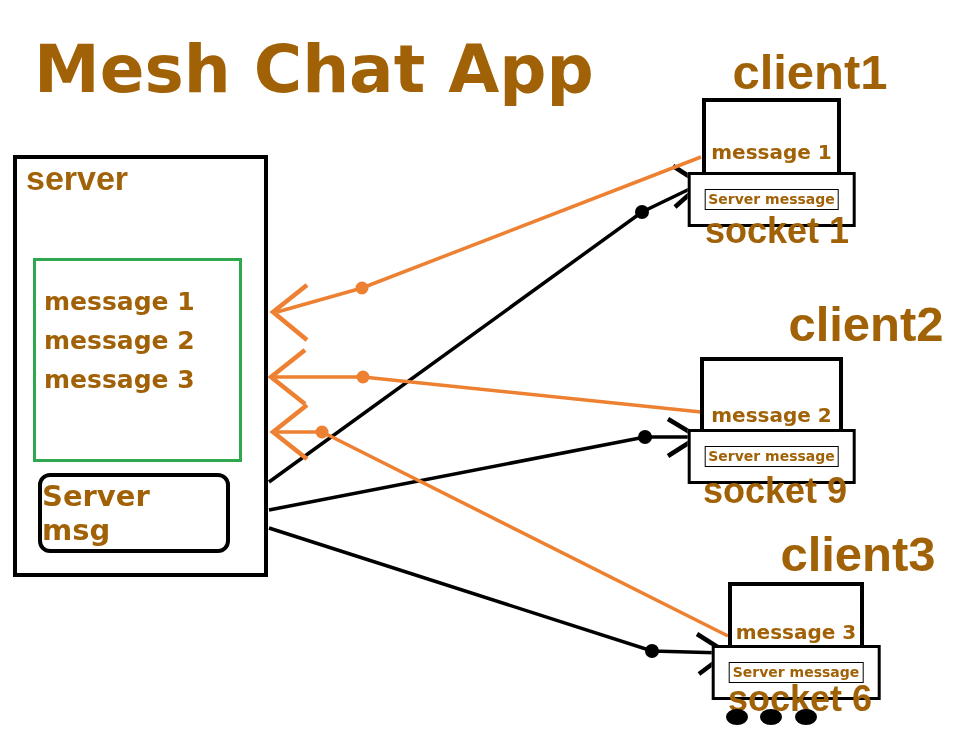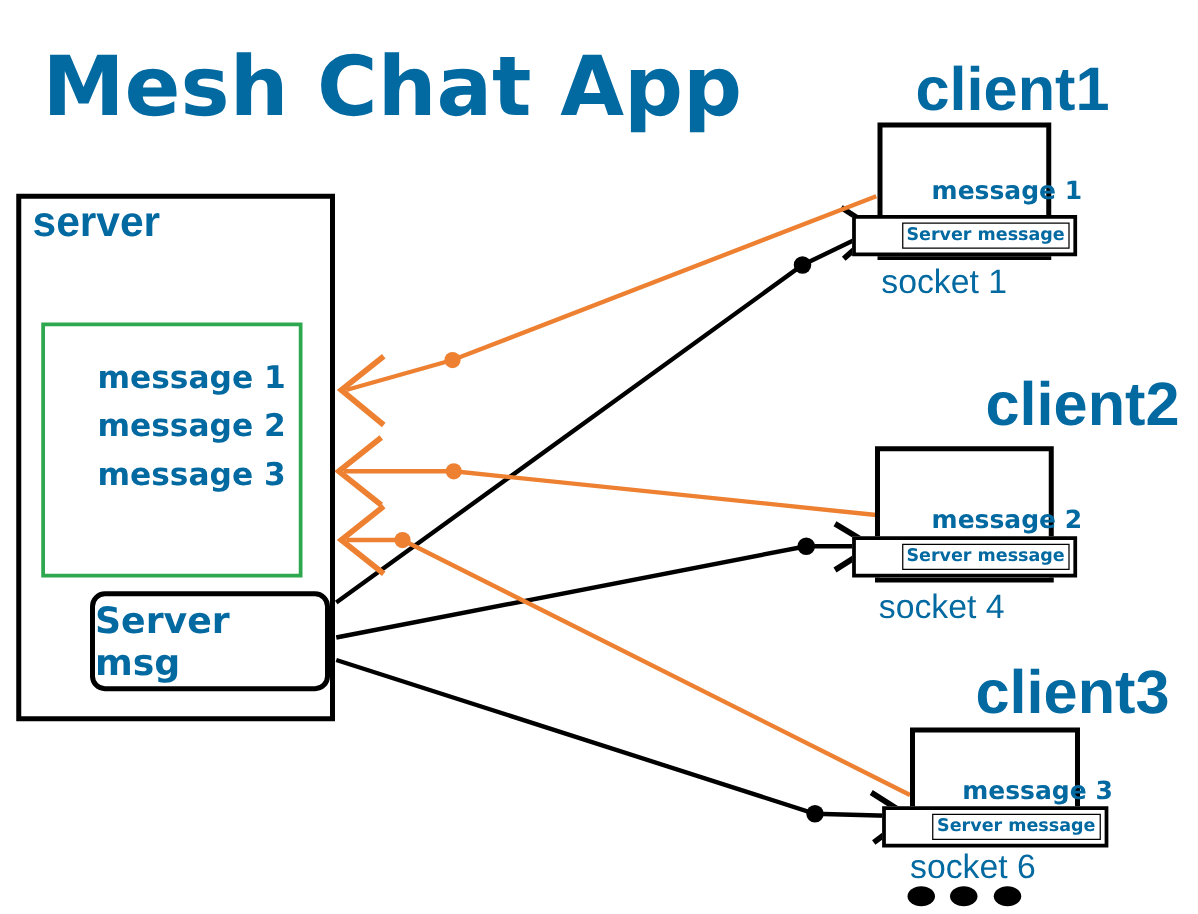--- a/index.html
+++ b/index.html
@@ -3,23 +3,23 @@
 <meta charset="utf-8">
 <style>
   :root{
     --orange:#ED8031;
     --green:#2EA84F;
     --black:#000000;
   }
   html,body{margin:0;padding:0;background:#fff;}
   .canvas{
     position:relative;width:958px;height:731px;background:#ffffff;overflow:hidden;
-    font-family:"Liberation Sans", sans-serif;color:#0369a1;
+    font-family:"Liberation Sans", sans-serif;color:#a16207;
   }
-  .comic{font-family:"DejaVu Sans", sans-serif;font-weight:bold;margin-left:34px;}
+  .comic{font-family:"DejaVu Sans", sans-serif;font-weight:bold;}
 
   
   .title{position:absolute;left:34px;top:30px;font-size:66px;line-height:1.2;
          font-family:"DejaVu Sans", sans-serif;font-weight:bold;white-space:nowrap;}
 
   
   .server-box{position:absolute;left:13px;top:155px;width:255px;height:422px;
               border:4px solid var(--black);box-sizing:border-box;background:#fff;}
   .server-label{position:absolute;left:9px;top:0px;font-size:34px;font-weight:700;line-height:1.15;}
   .green-box{position:absolute;left:16px;top:99px;width:209px;height:204px;
@@ -29,23 +29,23 @@
                   border:4px solid var(--black);border-radius:12px;box-sizing:border-box;
                   display:flex;align-items:center;justify-content:center;
                   font-size:29px;background:#fff;}
   .serversocket-label{position:absolute;left:13px;top:582px;font-size:30px;font-weight:bold;}
 
   
   .client-name{position:absolute;width:220px;text-align:center;font-size:49px;font-weight:700;white-space:nowrap;}
   .client-box{position:absolute;border:4px solid var(--black);box-sizing:border-box;background:#fff;}
   .client-msg{position:absolute;left:0;width:100%;text-align:center;font-size:20px;white-space:nowrap;}
   .btn-double{position:absolute;left:50%;transform:translateX(-50%);
-              border:3px solid var(--black);padding:3px;background:#fff;}
+              border:3px solid var(--black);padding:14px;background:#fff;}
   .btn-inner{border:1px solid var(--black);font-size:14px;line-height:19px;padding:0 3px;white-space:nowrap;}
-  .socket-label{position:absolute;font-size:27px;font-weight:normal;white-space:nowrap;}
+  .socket-label{position:absolute;font-size:36px;font-weight:bold;white-space:nowrap;}
 
   #c1-name{left:700px;top:44px;}
   #c1-box{left:702px;top:98px;width:139px;height:110px;}
   #c1-box .client-msg{top:38px;}
   #c1-box .btn-double{top:70px;}
   #c1-socket{left:705px;top:210px;}
 
   #c2-name{left:756px;top:296px;}
   #c2-box{left:700px;top:357px;width:143px;height:109px;}
   #c2-box .client-msg{top:42px;}
@@ -132,21 +132,21 @@
   </div>
   <div class="socket-label" id="c1-socket">socket 1</div>
 
   <div class="client-name" id="c2-name">client2</div>
   <div class="client-box" id="c2-box">
     <div class="client-msg comic">message 2</div>
     <div class="btn-double">
       <div class="btn-inner comic">Server message</div>
     </div>
   </div>
-  <div class="socket-label" id="c2-socket">socket 4</div>
+  <div class="socket-label" id="c2-socket">socket 9</div>
 
   <div class="client-name" id="c3-name">client3</div>
   <div class="client-box" id="c3-box">
     <div class="client-msg comic">message 3</div>
     <div class="btn-double">
       <div class="btn-inner comic">Server message</div>
     </div>
   </div>
   <div class="socket-label" id="c3-socket">socket 6</div>
 

